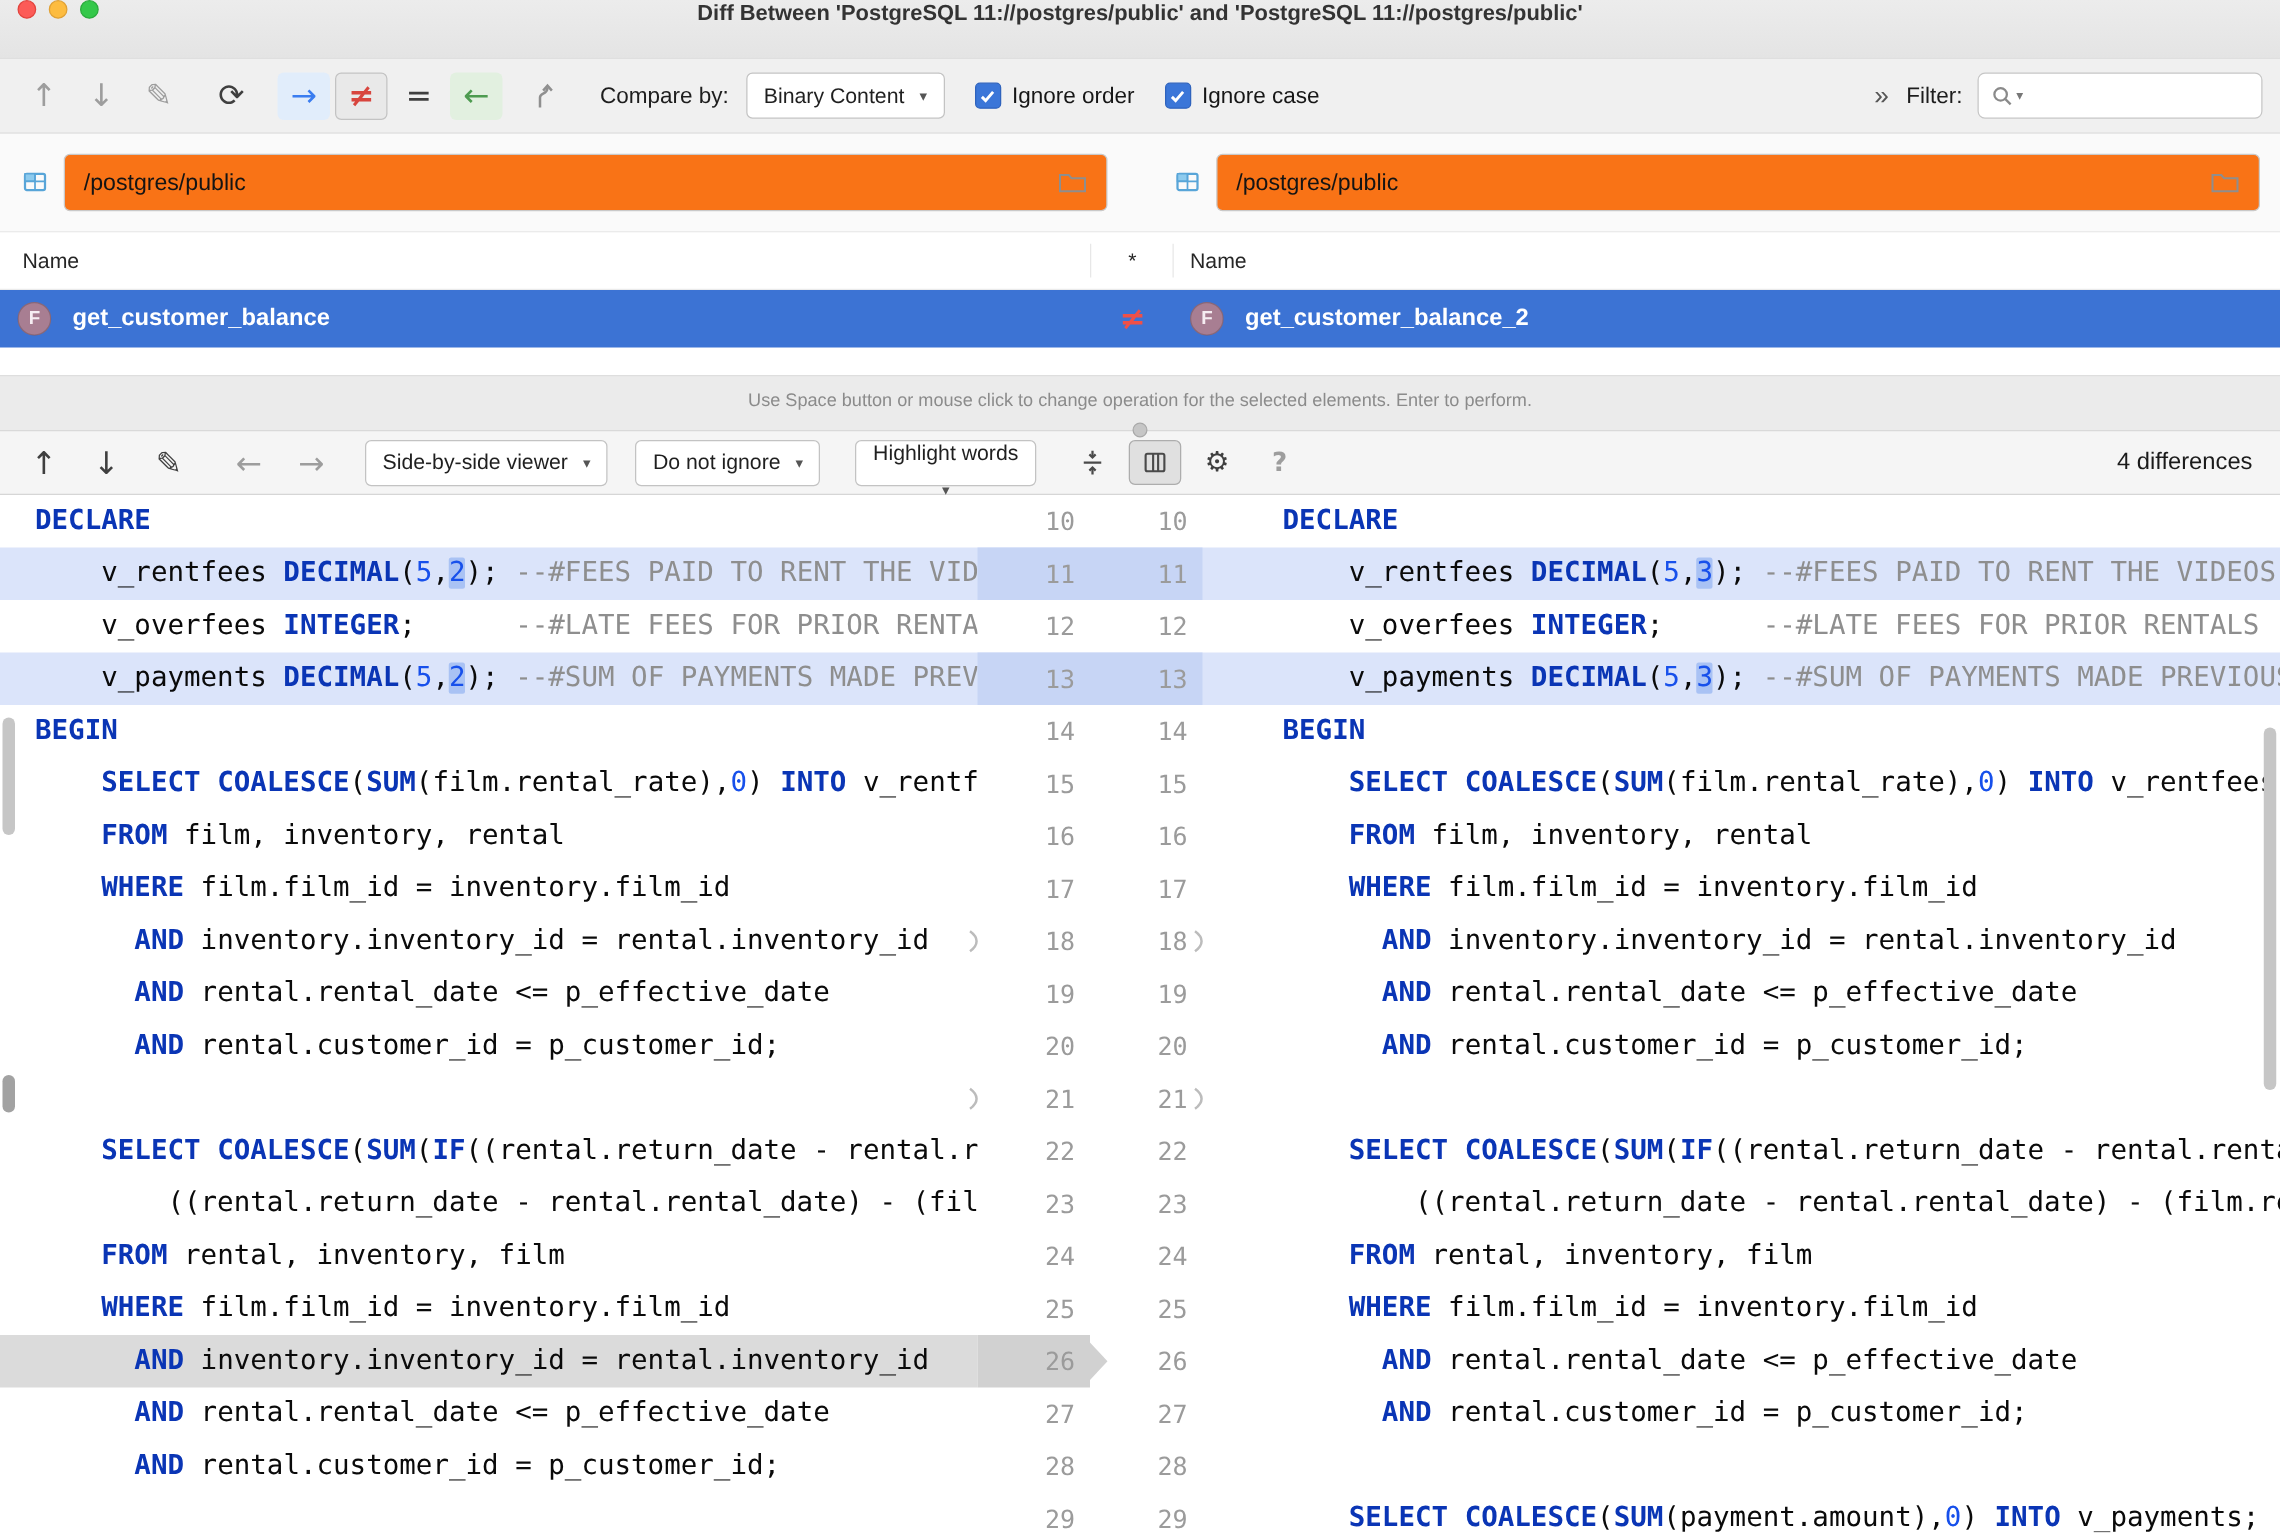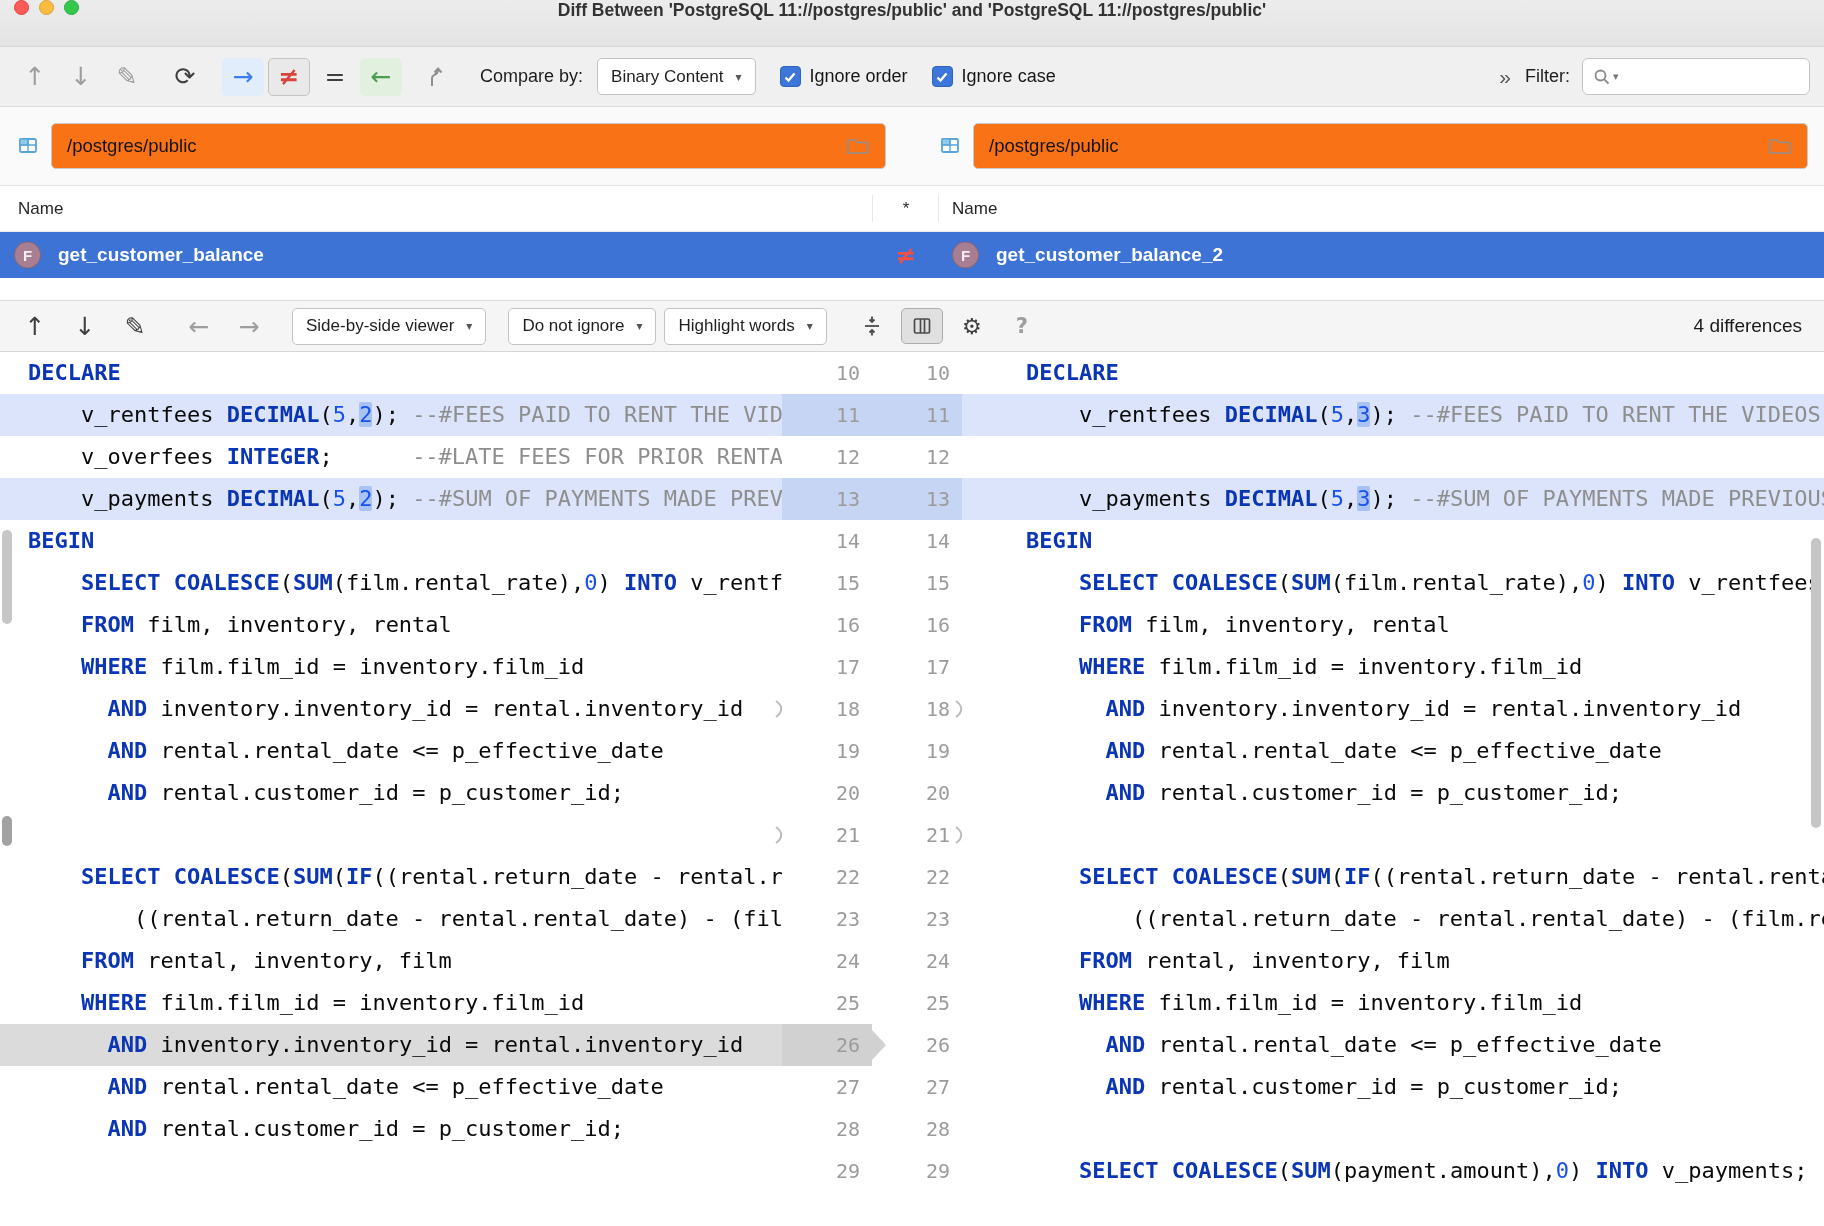--- a/index.html
+++ b/index.html
@@ -237,20 +237,24 @@
   <div class="sel-row">
     <span class="ficon fi-l">F</span>
     <span class="sel-name sn-l">get_customer_balance</span>
     <span class="sel-neq">≠</span>
     <span class="ficon fi-r">F</span>
     <span class="sel-name sn-r">get_customer_balance_2</span>
   </div>
 
   <div class="table-filler"></div>
 
+  <div class="hint">
+    <div class="hint-text">Use Space button or mouse click to change operation for the selected elements. Enter to perform.</div>
+    <div class="hint-dot"></div>
+  </div>
 
   <div class="diff-toolbar">
     <button class="ib dark">
         <span>↑</span>
       </button>
     <button class="ib dark">
         <span>↓</span>
       </button>
     <button class="ib dark">
         <span>✎</span>
@@ -262,21 +266,21 @@
         <span>→</span>
       </button>
     <button class="dd" style="margin-left:14px;">
       <span>Side-by-side viewer</span>
       <span class="caret">▾</span>
     </button>
     <button class="dd" style="margin-left:14px;">
       <span>Do not ignore</span>
       <span class="caret">▾</span>
     </button>
-    <button class="dd" style="margin-left:0;">
+    <button class="dd" style="margin-left:20px;flex-direction:column;">
       <span>Highlight words</span>
       <span class="caret">▾</span>
     </button>
     <button class="ib" style="margin-left:16px;">
       <span style="display:flex;">
         <svg width="24" height="24" viewBox="0 0 24 24" stroke="#4a4a4a" stroke-width="1.8" fill="none">
             <path d="M5 12 h14"></path>
             <path d="M12 2.5 v5"></path>
             <path d="M9.5 5.5 L12 8 L14.5 5.5"></path>
             <path d="M12 21.5 v-5"></path>
@@ -312,20 +316,21 @@
         <div class="drow changed">
           <div class="code lcode"><span class="sg p">    v_rentfees </span><span class="sg k">DECIMAL</span><span class="sg p">(</span><span class="sg n">5</span><span class="sg p">,</span><span class="sg n h">2</span><span class="sg p">); </span><span class="sg c">--#FEES PAID TO RENT THE VIDEOS INITIALLY</span></div>
           <div class="ln lln">11</div>
           <div class="ln rln">11</div>
           <div class="code rcode"><span class="sg p">    v_rentfees </span><span class="sg k">DECIMAL</span><span class="sg p">(</span><span class="sg n">5</span><span class="sg p">,</span><span class="sg n h">3</span><span class="sg p">); </span><span class="sg c">--#FEES PAID TO RENT THE VIDEOS INITIALLY</span></div>
         </div>
         <div class="drow">
           <div class="code lcode"><span class="sg p">    v_overfees </span><span class="sg k">INTEGER</span><span class="sg p">;      </span><span class="sg c">--#LATE FEES FOR PRIOR RENTALS</span></div>
           <div class="ln lln">12</div>
           <div class="ln rln">12</div>
+          <div class="code rcode"><span class="sg p">    v_overfees </span><span class="sg k">INTEGER</span><span class="sg p">;      </span><span class="sg c">--#LATE FEES FOR PRIOR RENTALS</span></div>
         </div>
         <div class="drow changed">
           <div class="code lcode"><span class="sg p">    v_payments </span><span class="sg k">DECIMAL</span><span class="sg p">(</span><span class="sg n">5</span><span class="sg p">,</span><span class="sg n h">2</span><span class="sg p">); </span><span class="sg c">--#SUM OF PAYMENTS MADE PREVIOUSLY</span></div>
           <div class="ln lln">13</div>
           <div class="ln rln">13</div>
           <div class="code rcode"><span class="sg p">    v_payments </span><span class="sg k">DECIMAL</span><span class="sg p">(</span><span class="sg n">5</span><span class="sg p">,</span><span class="sg n h">3</span><span class="sg p">); </span><span class="sg c">--#SUM OF PAYMENTS MADE PREVIOUSLY</span></div>
         </div>
         <div class="drow">
           <div class="code lcode"><span class="sg k">BEGIN</span></div>
           <div class="ln lln">14</div>

